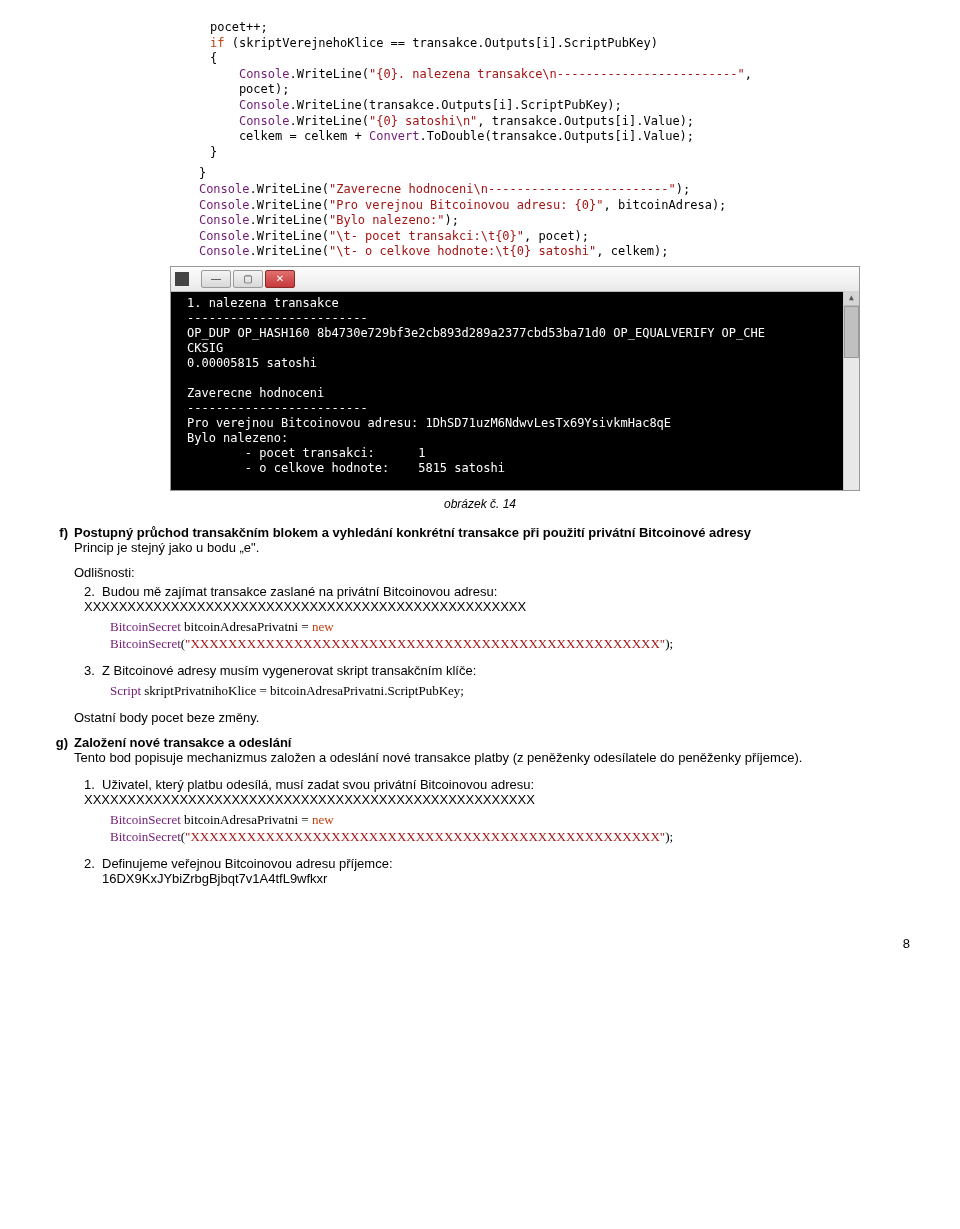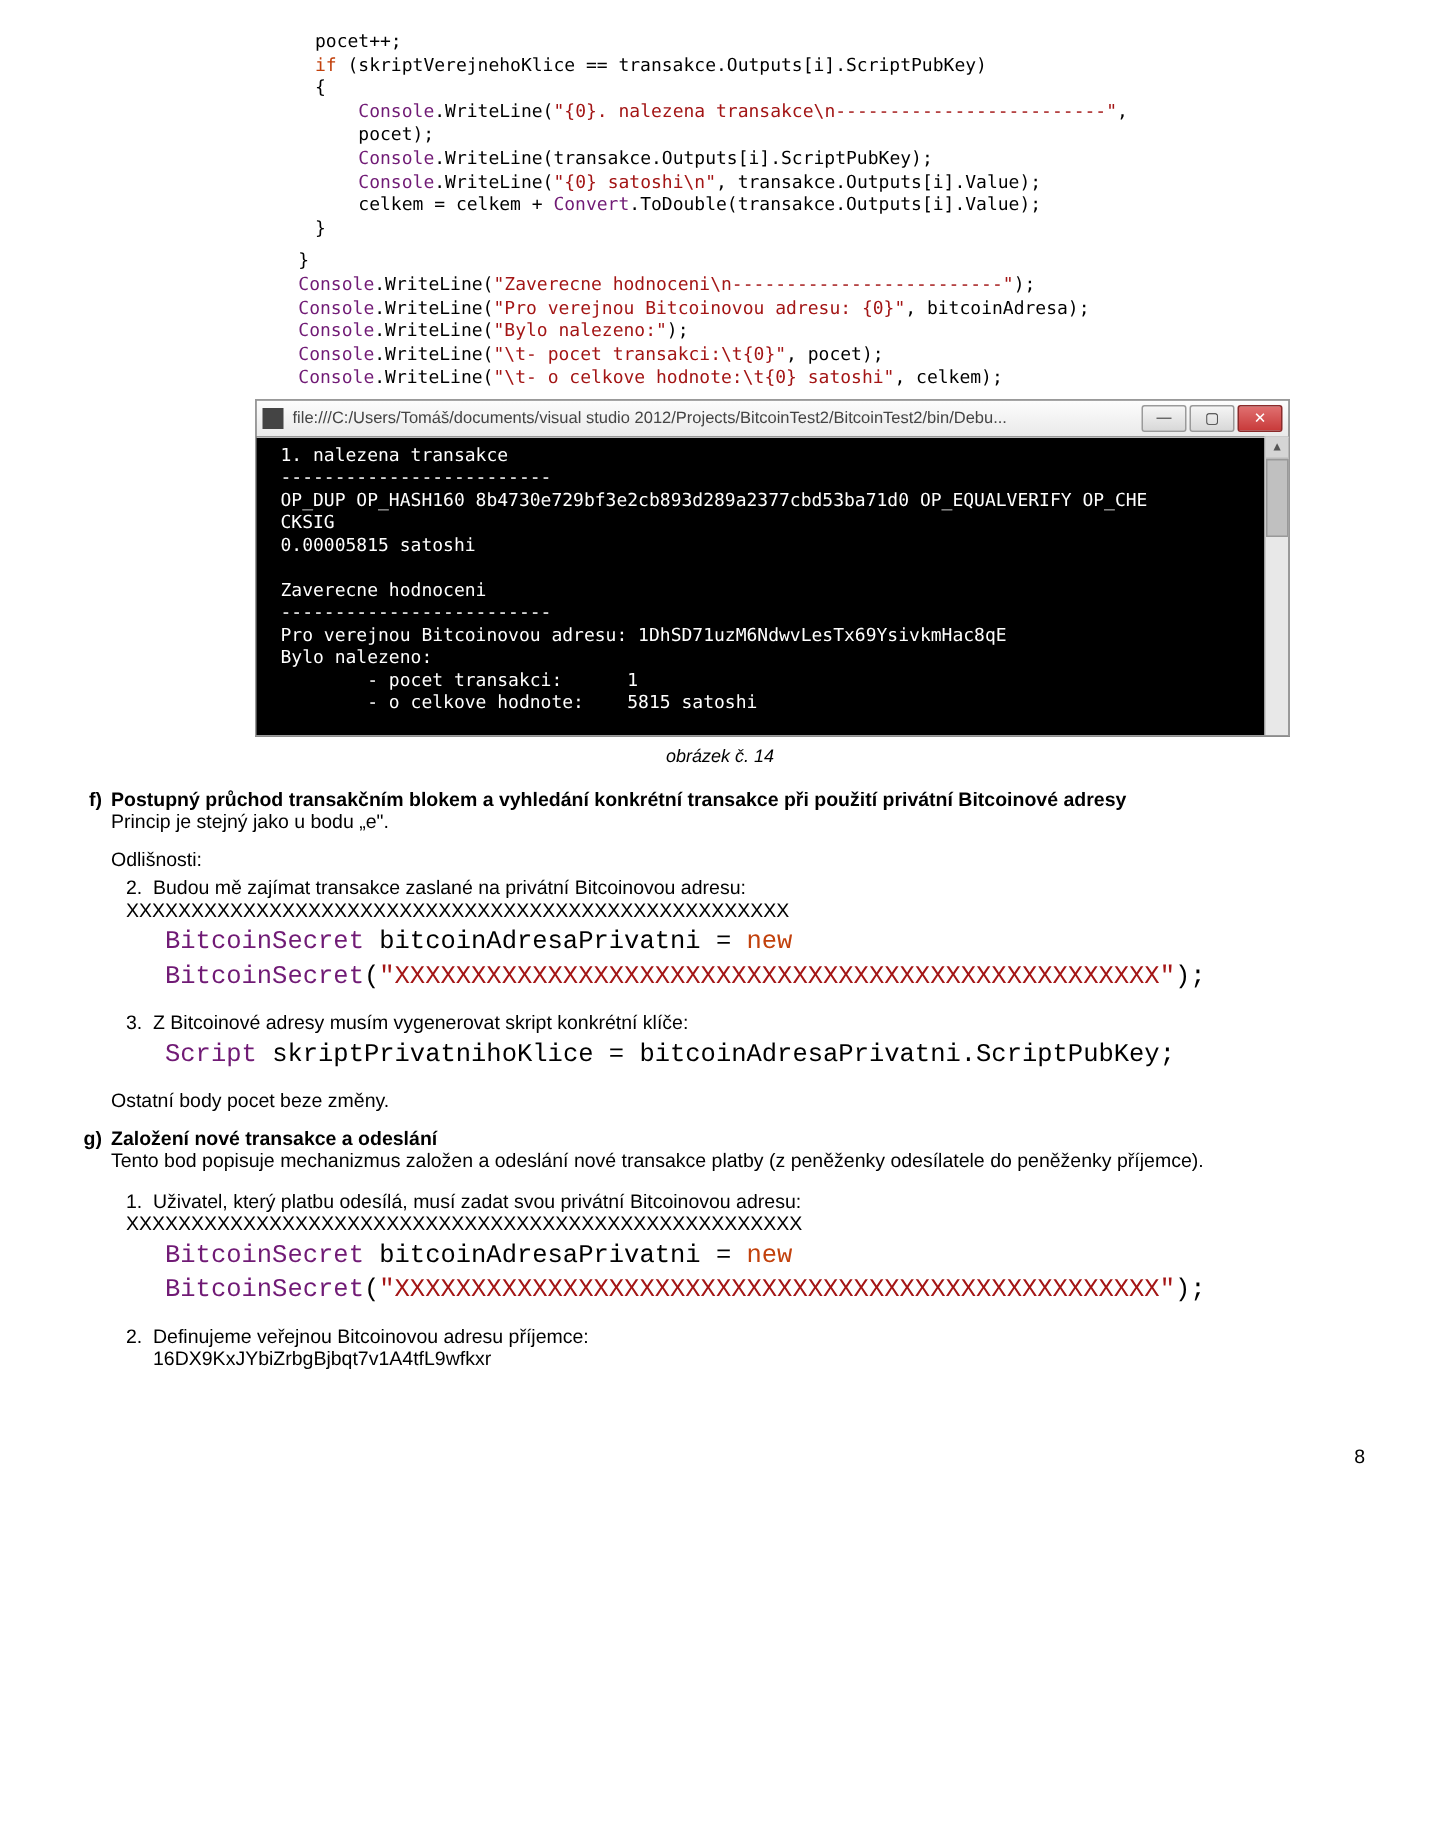--- a/index.html
+++ b/index.html
@@ -108,22 +108,22 @@
     padding-right: 6px;
   }
   .list-letter > .body {
     display: table-cell;
   }
   .bold { font-weight: bold; }
   .para { margin: 10px 0 4px 34px; }
   .numlist { margin: 4px 0 4px 44px; }
   .numlist .num { display:inline-block; width:18px; }
   .inline-code {
-    font-family: Liberation Mono, monospace;
-    font-size: 17px;
+    font-family: Liberation Serif, serif;
+    font-size: 13px;
     white-space: pre;
     margin: 2px 0 10px 70px;
     line-height: 1.35;
   }
   .pagenum {
     text-align: right;
     font-size: 13px;
     margin-top: 50px;
     padding-right: 10px;
   }
@@ -143,21 +143,20 @@
 <div class="code-indent">    <span>}</span>
     <span class="type-teal">Console</span><span>.WriteLine(</span><span class="str-red">"Zaverecne hodnoceni\n-------------------------"</span><span>);</span>
     <span class="type-teal">Console</span><span>.WriteLine(</span><span class="str-red">"Pro verejnou Bitcoinovou adresu: {0}"</span><span>, bitcoinAdresa);</span>
     <span class="type-teal">Console</span><span>.WriteLine(</span><span class="str-red">"Bylo nalezeno:"</span><span>);</span>
     <span class="type-teal">Console</span><span>.WriteLine(</span><span class="str-red">"\t- pocet transakci:\t{0}"</span><span>, pocet);</span>
     <span class="type-teal">Console</span><span>.WriteLine(</span><span class="str-red">"\t- o celkove hodnote:\t{0} satoshi"</span><span>, celkem);</span></div>
 
 <div class="console-window">
   <div class="titlebar">
     <div class="ticon"></div>
-    <div class="title-text">file:///C:/Users/Tomáš/documents/visual studio 2012/Projects/BitcoinTest2/BitcoinTest2/bin/Debu...</div>
     <div class="winbtns">
       <div class="winbtn">—</div>
       <div class="winbtn">▢</div>
       <div class="winbtn close">✕</div>
     </div>
   </div>
   <div class="console-body">1. nalezena transakce
 -------------------------
 OP_DUP OP_HASH160 8b4730e729bf3e2cb893d289a2377cbd53ba71d0 OP_EQUALVERIFY OP_CHE
 CKSIG
@@ -186,21 +185,21 @@
 </div>
 
 <div class="para">Odlišnosti:</div>
 <div class="numlist">
   <span class="num">2.</span><span>Budou mě zajímat transakce zaslané na privátní Bitcoinovou adresu: XXXXXXXXXXXXXXXXXXXXXXXXXXXXXXXXXXXXXXXXXXXXXXXXXXX</span>
 </div>
 <div class="inline-code"><span class="type-teal">BitcoinSecret</span><span> bitcoinAdresaPrivatni = </span><span class="kw-blue">new</span>
 <span class="type-teal">BitcoinSecret</span><span>(</span><span class="str-red">"XXXXXXXXXXXXXXXXXXXXXXXXXXXXXXXXXXXXXXXXXXXXXXXXXX"</span><span>);</span></div>
 
 <div class="numlist">
-  <span class="num">3.</span><span>Z Bitcoinové adresy musím vygenerovat skript konkrétní klíče:</span>
+  <span class="num">3.</span><span>Z Bitcoinové adresy musím vygenerovat skript transakčním klíče:</span>
 </div>
 <div class="inline-code"><span class="type-teal">Script</span><span> skriptPrivatnihoKlice = bitcoinAdresaPrivatni.ScriptPubKey;</span></div>
 
 <div class="para" style="margin-left:34px">Ostatní body pocet beze změny.</div>
 
 <div class="section list-letter">
   <div class="lbl">g)</div>
   <div class="body">
     <span class="bold">Založení nové transakce a odeslání</span><br>
     <span>Tento bod popisuje mechanizmus založen a odeslání nové transakce platby (z peněženky odesílatele do peněženky příjemce).</span>

